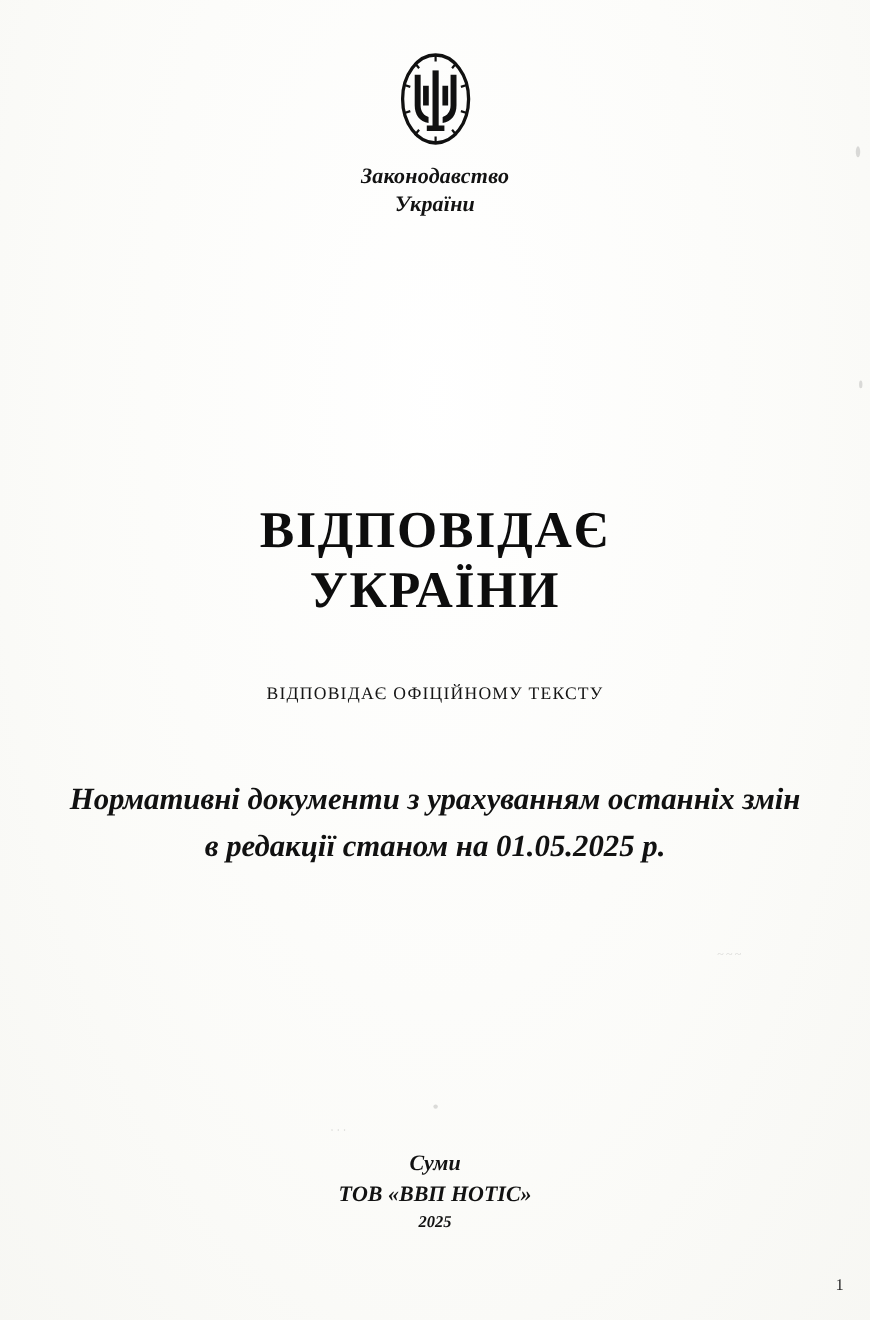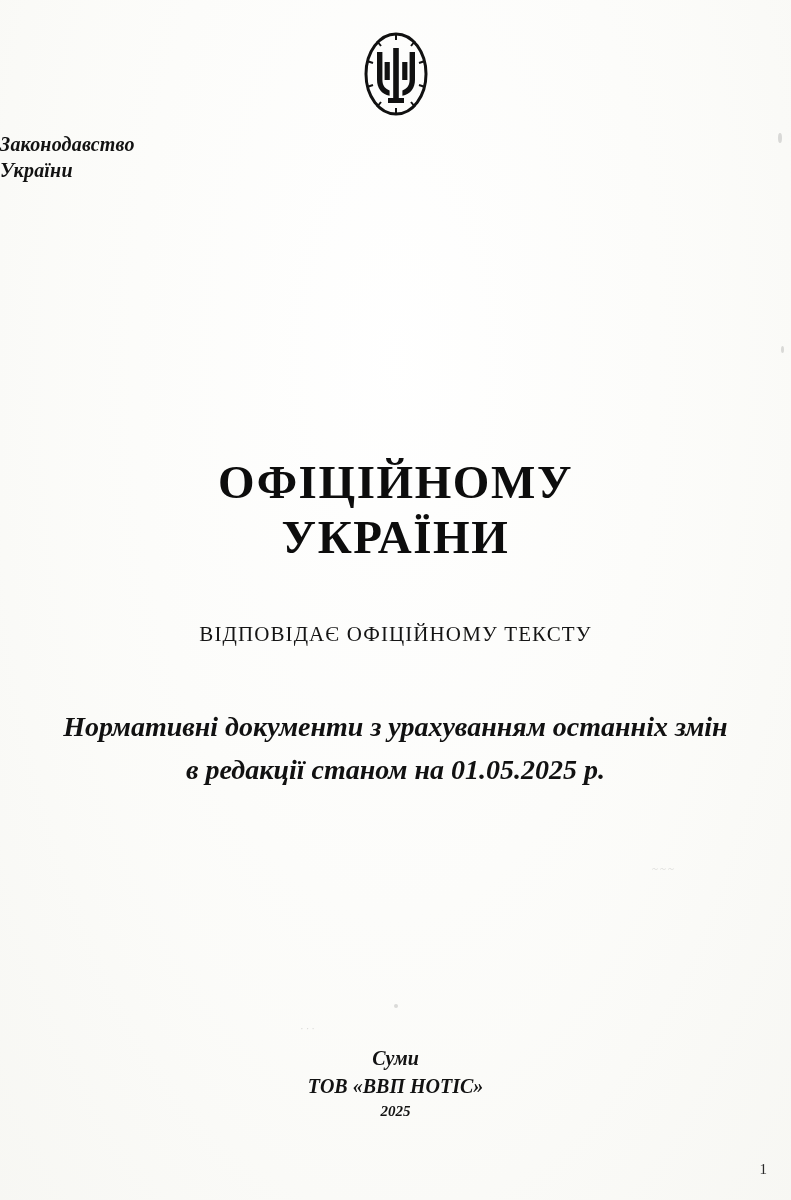--- a/index.html
+++ b/index.html
@@ -26,23 +26,24 @@
   .paper-tint {
     position: absolute;
     inset: 0;
     background:
       radial-gradient(ellipse at 50% 30%, rgba(255,255,255,0.9) 0%, rgba(250,250,247,0.6) 60%, rgba(246,246,242,0.85) 100%);
     pointer-events: none;
   }
 
   .emblem-block {
     position: absolute;
-    top: 28px;
-    left: 0;
-    right: 0;
+    top: 44px;
+    left: 0;
+    right: 0;
+    text-align: center;
   }
 
   .emblem {
     width: 72px;
     height: 92px;
     margin: 0 auto;
     display: block;
   }
 
   .publisher-name {
@@ -70,21 +71,21 @@
     font-size: 47px;
     line-height: 1.18;
     letter-spacing: 1.6px;
     color: #0d0d0d;
     margin: 0;
   }
 
   .doc-subtitle {
     margin-top: 56px;
     font-family: "Liberation Serif", serif;
-    font-size: 21px;
+    font-size: 16px;
     letter-spacing: 1.1px;
     color: #151515;
   }
 
   .edition-block {
     position: absolute;
     top: 705px;
     left: 0;
     right: 0;
     text-align: center;
@@ -180,21 +181,21 @@
       </g>
     </svg>
 
     <div class="publisher-name">
       <div>Законодавство</div>
       <div>України</div>
     </div>
   </div>
 
   <div class="title-block">
-    <div class="doc-title">ОФІЦІЙНОМУ</div>
+    <div class="doc-title">ВІДПОВІДАЄ</div>
     <div class="doc-title">УКРАЇНИ</div>
     <div class="doc-subtitle">ВІДПОВІДАЄ ОФІЦІЙНОМУ ТЕКСТУ</div>
   </div>
 
   <div class="edition-block">
     <div class="edition-line">Нормативні документи з урахуванням останніх змін</div>
     <div class="edition-line">в редакції станом на 01.05.2025 р.</div>
   </div>
 
   <div class="imprint-block">

